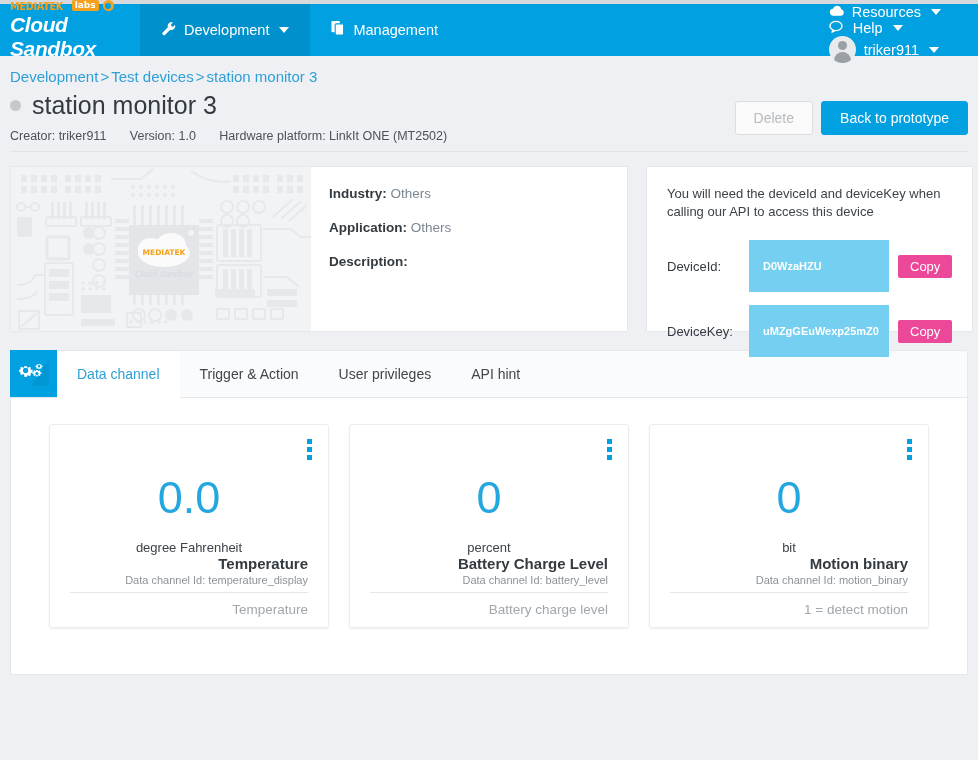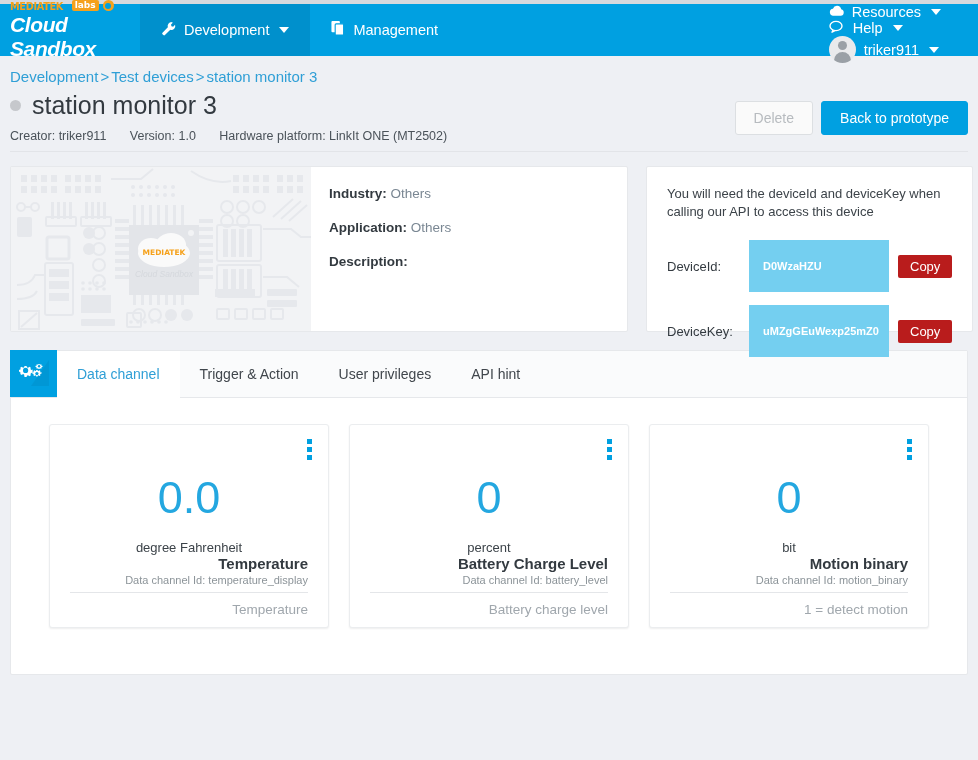--- a/index.html
+++ b/index.html
@@ -237,21 +237,21 @@
     font-size: 11px;
     font-weight: bold;
     border-radius: 0;
     padding: 20px 14px;
     width: 140px;
     flex: 0 0 140px;
     overflow: hidden;
     white-space: nowrap;
   }
   .btn-copy {
-    background: #b91c1c;
+    background: #ec4899;
     color: #fff;
     font-size: 13px;
     border: none;
     border-radius: 2px;
     padding: 4px 12px;
     margin-left: 9px;
     cursor: pointer;
     font-family: "Liberation Sans", sans-serif;
   }
 

